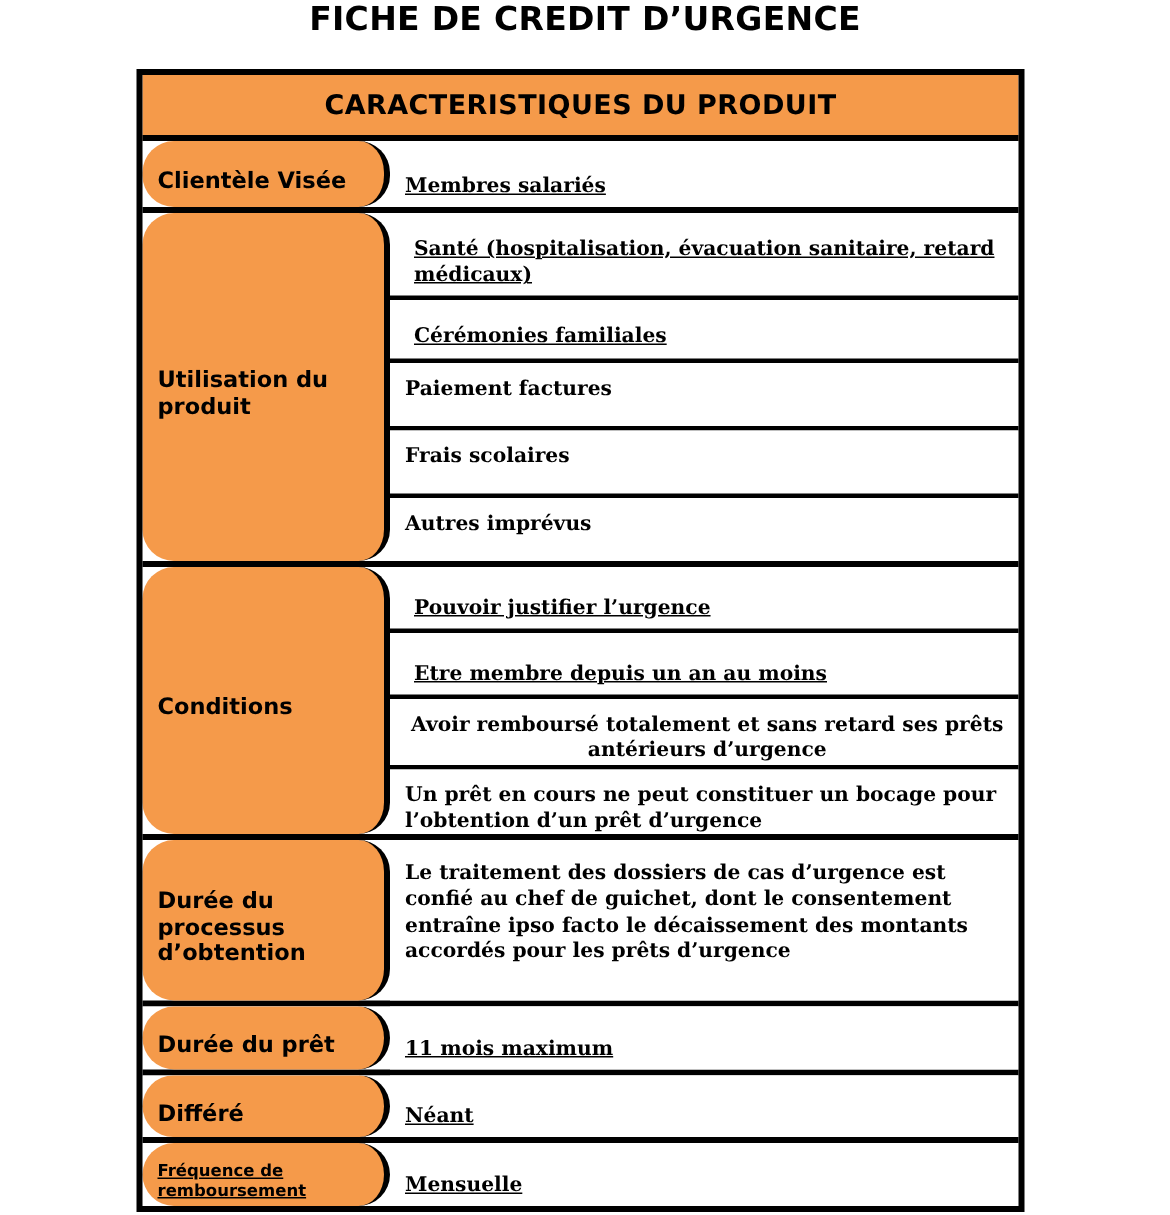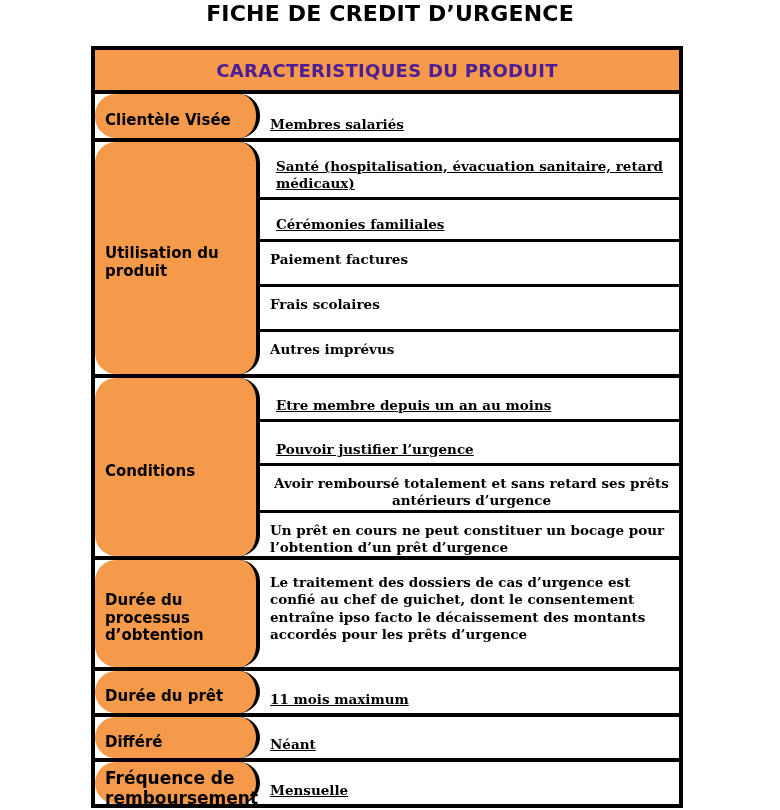--- a/index.html
+++ b/index.html
@@ -56,21 +56,21 @@
     border-bottom: 4px solid #000000;
     box-sizing: border-box;
     display: flex;
     align-items: center;
     justify-content: center;
   }
   .hdr-text {
     font-family: "DejaVu Sans", sans-serif;
     font-weight: bold;
     font-size: 18px;
-    color: #4c1d95;
+    color: #000000;
     letter-spacing: 0.3px;
   }
 
   
   .sect {
     position: absolute;
     left: 95px;
     width: 584px;
     box-sizing: border-box;
     display: flex;
@@ -91,21 +91,21 @@
     padding: 10px 0 0 10px;
     border-radius: 21px;
   }
   .lbl-text {
     font-family: "DejaVu Sans", sans-serif;
     font-weight: bold;
     font-size: 15px;
     line-height: 1.18;
     color: #000000;
   }
-  .lbl-text.sm { font-size: 17px; }
+  .lbl-text.sm { font-size: 11px; text-decoration: underline; }
 
   .rows {
     flex: 1 1 auto;
     display: flex;
     flex-direction: column;
     background: #ffffff;
   }
   .row {
     flex: 1 1 auto;
     box-sizing: border-box;
@@ -172,24 +172,24 @@
       </div>
     </div>
   </div>
 
   <div class="sect" style="top:378px; height:182px;">
     <div class="lbl">
       <span class="lbl-text">Conditions</span>
     </div>
     <div class="rows">
       <div class="row mid-low" style="flex:0 0 44px;">
+        <span class="row-text ind">Pouvoir justifier l’urgence</span>
+      </div>
+      <div class="row mid-low" style="flex:0 0 44px;">
         <span class="row-text ind">Etre membre depuis un an au moins</span>
-      </div>
-      <div class="row mid-low" style="flex:0 0 44px;">
-        <span class="row-text ind">Pouvoir justifier l’urgence</span>
       </div>
       <div class="row top" style="flex:0 0 46px;text-align:center;">
         <span class="row-text">Avoir remboursé totalement et sans retard ses prêts antérieurs d’urgence</span>
       </div>
       <div class="row last top">
         <span class="row-text">Un prêt en cours ne peut constituer un bocage pour l’obtention d’un prêt d’urgence</span>
       </div>
     </div>
   </div>
 

